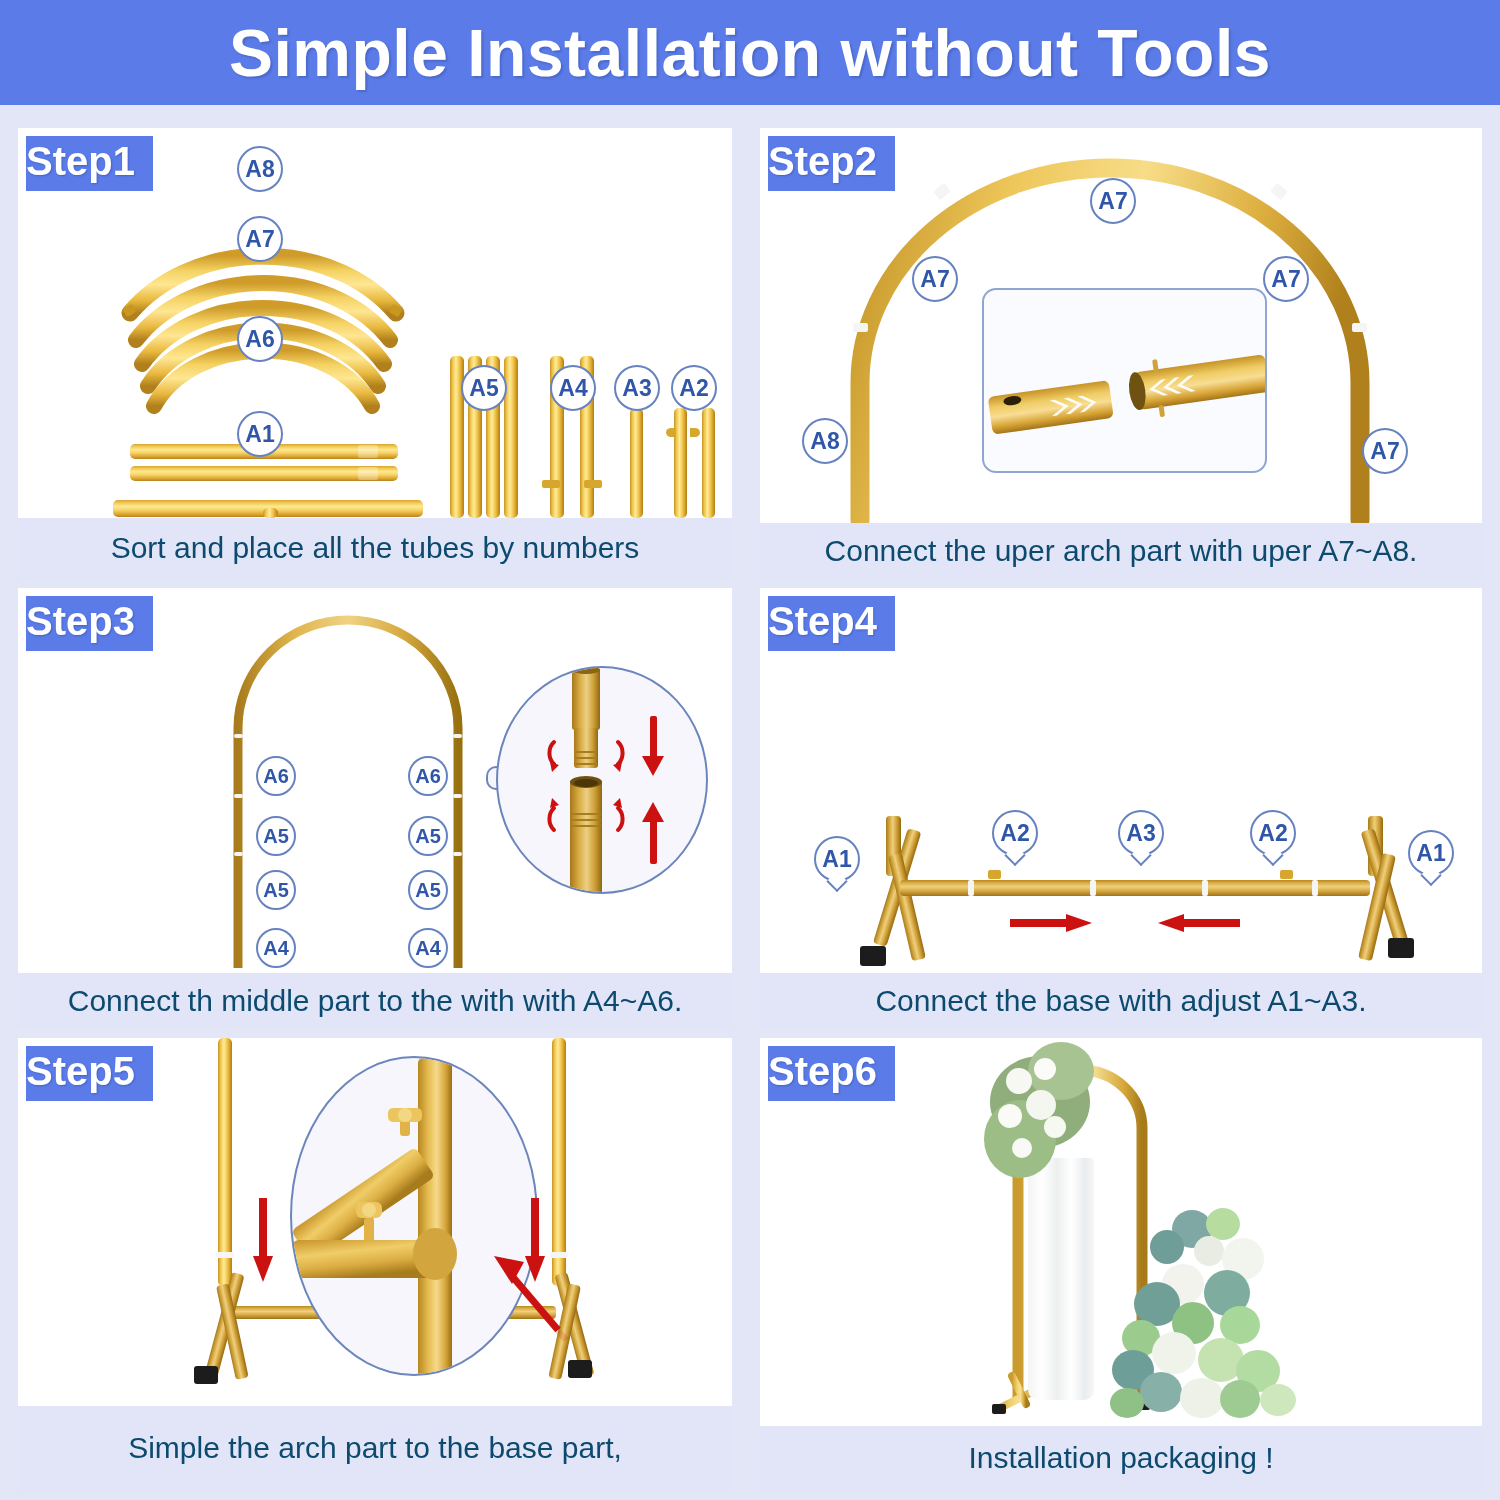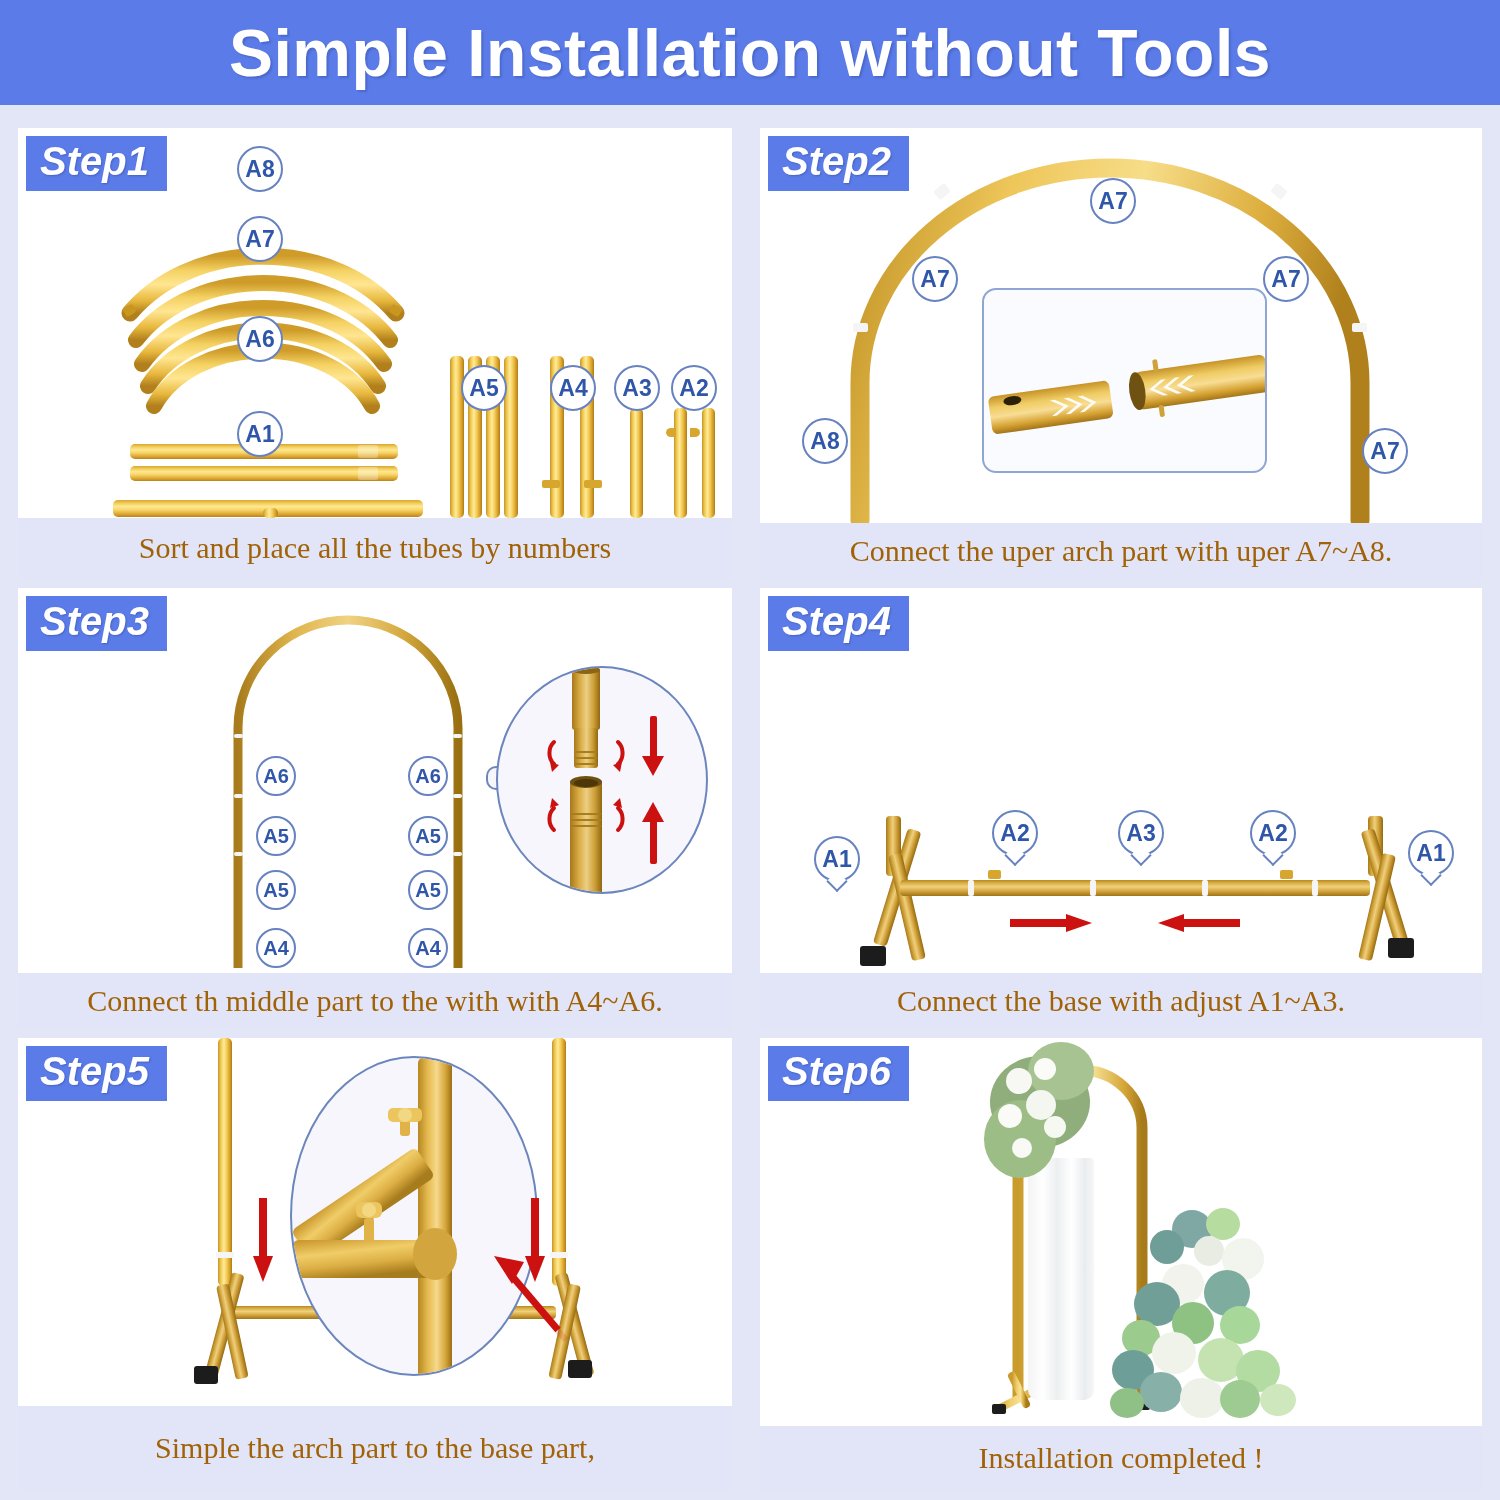--- a/index.html
+++ b/index.html
@@ -48,47 +48,46 @@
   .caption {
     position: absolute;
     left: 0; right: 0; bottom: 0;
     background: #e2e5f7;
     display: flex; flex-direction: column;
     align-items: center; justify-content: center;
     text-align: center;
     line-height: 1.04;
   }
   .cap-line {
-    color: #a16207;
+    color: #0c4a6e;
     font-size: 30px;
-    font-family: Liberation Serif, serif;
+    font-family: Liberation Sans, sans-serif;
     white-space: nowrap;
   }
   .cap-note {
     color: #9b2f3c;
     font-size: 26px;
     font-weight: bold;
     font-family: "Liberation Sans", sans-serif;
     white-space: nowrap;
   }
 
   
   .badge {
     position: absolute;
     left: 8px; top: 8px;
     background: #5b7ce8;
     color: #ffffff;
     font-size: 40px;
     font-weight: bold;
-    padding: 3px 18px 7px 14px;
+    padding: 3px 18px 7px 0;
     z-index: 40;
     font-family: "Liberation Sans", sans-serif;
     text-shadow: 1px 1px 2px rgba(30,50,130,0.35);
     white-space: nowrap;
-    font-style: italic;
   }
 
   
   .cal {
     position: absolute;
     width: 46px; height: 46px;
     border-radius: 50%;
     background: #ffffff;
     border: 2px solid #6682c0;
     color: #2f56a8;
@@ -651,17 +650,17 @@
         <div class="balloon" style="left:70px; top:170px; width:44px; height:40px; background:#eef1e8;"></div>
         <div class="balloon" style="left:110px; top:172px; width:40px; height:38px; background:#9ecb92;"></div>
         <div class="balloon" style="left:0px; top:180px; width:34px; height:30px; background:#8fc086;"></div>
         <div class="balloon" style="left:150px; top:176px; width:36px; height:32px; background:#cfe7bd;"></div>
       </div>
     </div>
 
     <div class="badge">Step6</div>
 
     <div class="caption" style="height:64px;">
-      <div class="cap-line">Installation completed !</div>
+      <div class="cap-line">Installation packaging !</div>
     </div>
   </div>
 
 </div>
 
 </body></html>

